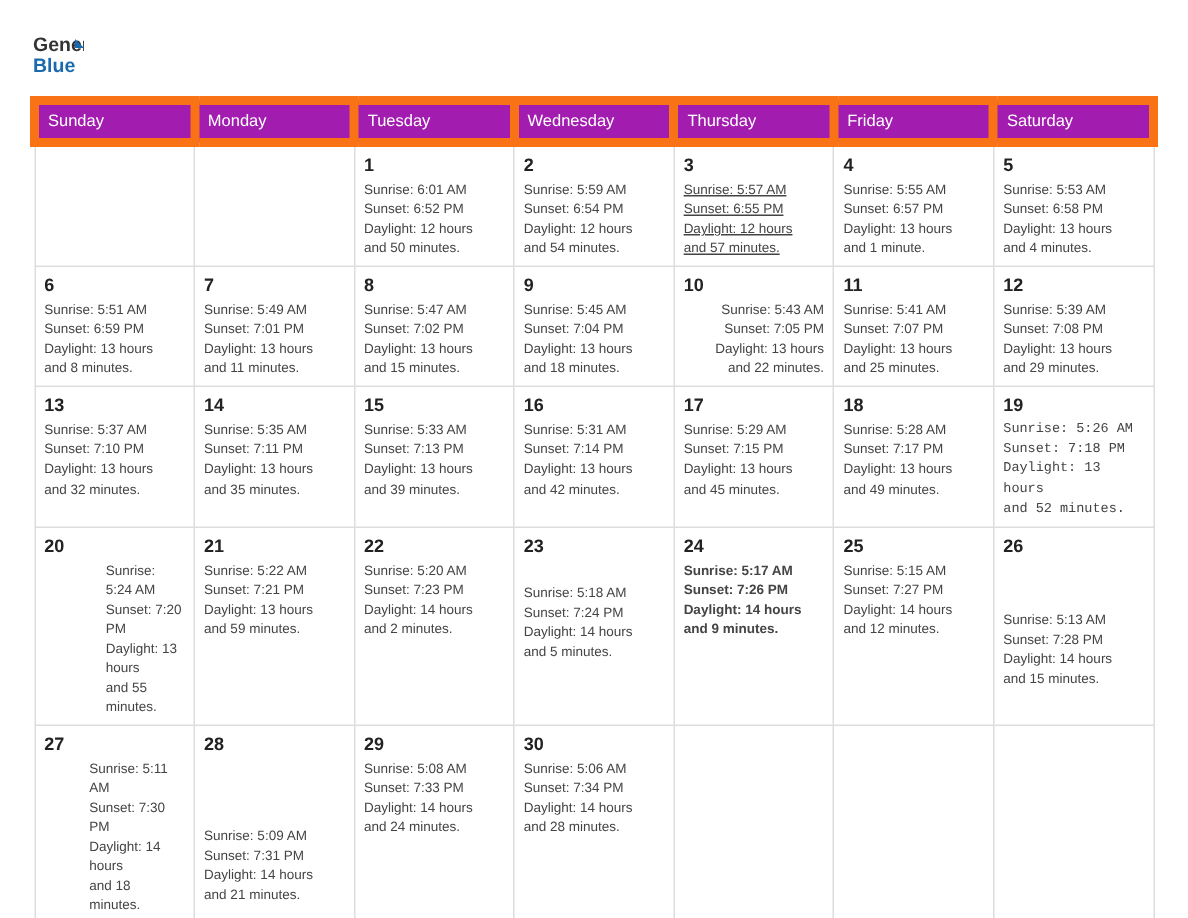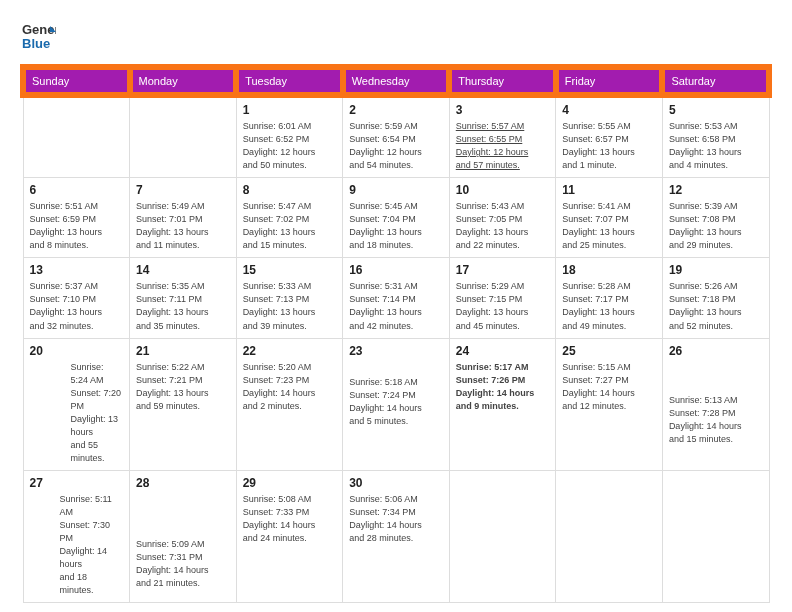--- a/index.html
+++ b/index.html
@@ -177,21 +177,21 @@
           </td>
           <td>
             <span class="day-num">9</span>
             <div class="day-info" style="white-space: pre-line;">Sunrise: 5:45 AM
 Sunset: 7:04 PM
 Daylight: 13 hours
 and 18 minutes.</div>
           </td>
           <td>
             <span class="day-num">10</span>
-            <div class="day-info" style="white-space: pre-line;">Sunrise: 5:43 AM
+            <div class="day-info" style="white-space: pre-line; text-align: right;">Sunrise: 5:43 AM
 Sunset: 7:05 PM
 Daylight: 13 hours
 and 22 minutes.</div>
           </td>
           <td>
             <span class="day-num">11</span>
             <div class="day-info" style="white-space: pre-line;">Sunrise: 5:41 AM
 Sunset: 7:07 PM
 Daylight: 13 hours
 and 25 minutes.</div>
@@ -242,21 +242,21 @@
           </td>
           <td>
             <span class="day-num">18</span>
             <div class="day-info" style="white-space: pre-line;">Sunrise: 5:28 AM
 Sunset: 7:17 PM
 Daylight: 13 hours
 and 49 minutes.</div>
           </td>
           <td>
             <span class="day-num">19</span>
-            <div class="day-info" style="white-space: pre-line;">Sunrise: 5:26 AM
+            <div class="day-info" style="white-space: pre-line; font-family: Liberation Mono, monospace;">Sunrise: 5:26 AM
 Sunset: 7:18 PM
 Daylight: 13 hours
 and 52 minutes.</div>
           </td>
         </tr>
         <tr>
           <td>
             <span class="day-num">20</span>
             <div class="day-info" style="white-space: pre-line; margin-left: 41px;">Sunrise: 5:24 AM
 Sunset: 7:20 PM

